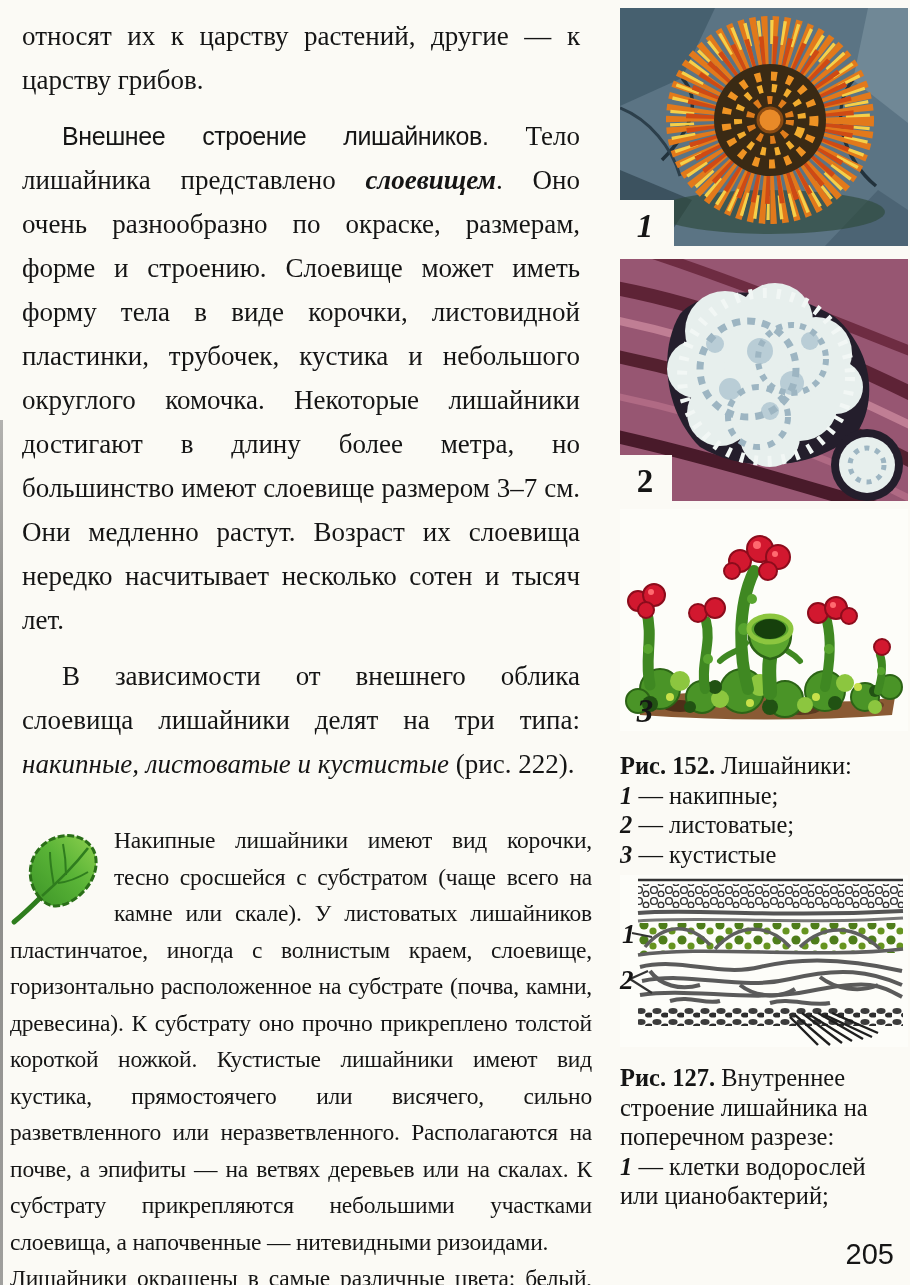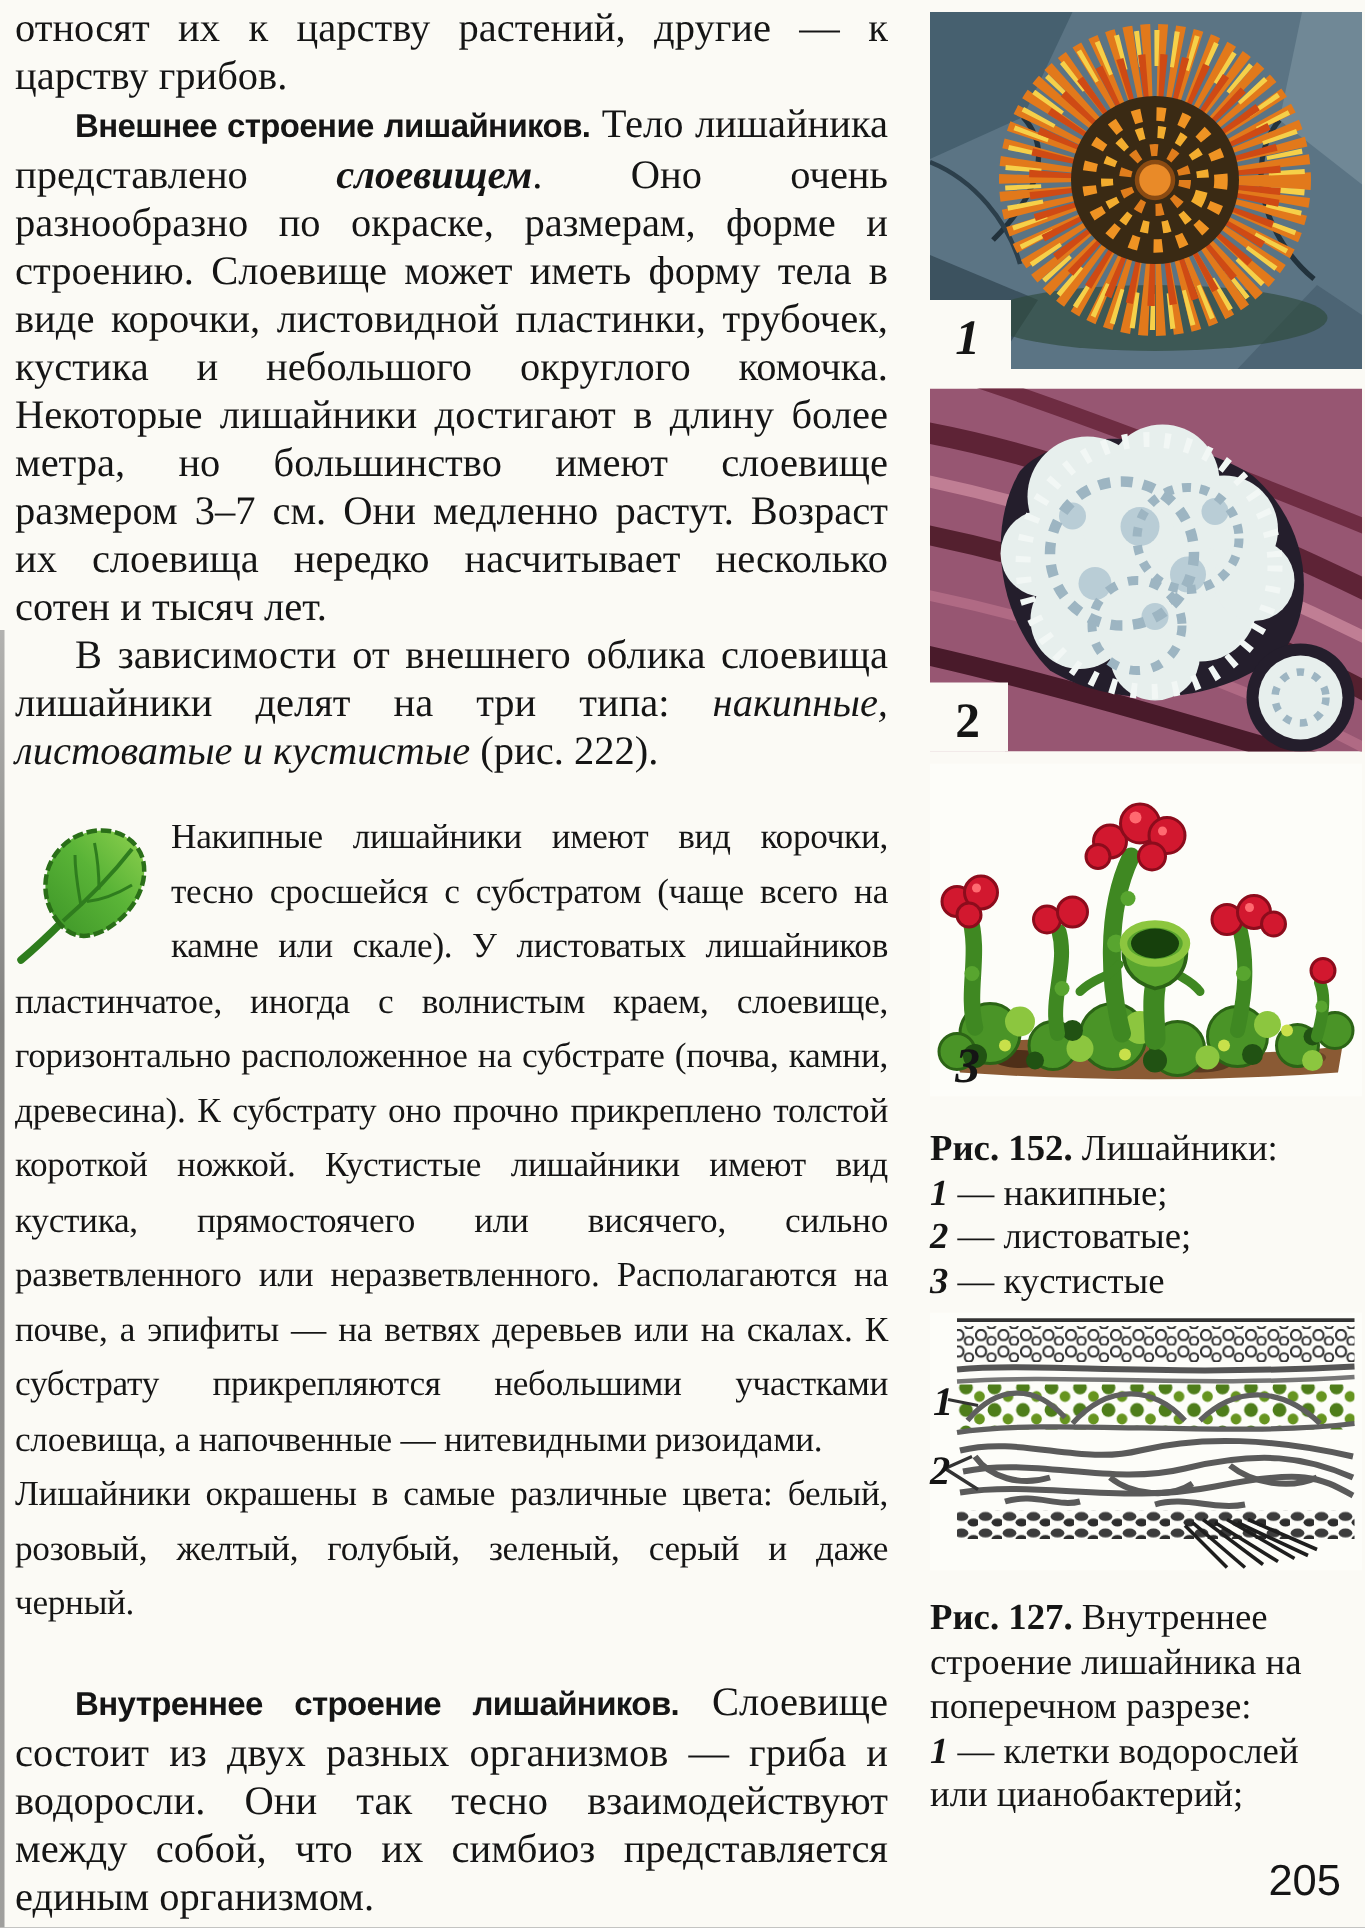--- a/index.html
+++ b/index.html
@@ -3,25 +3,25 @@
 <meta charset="utf-8">
 <style>
   html,body { margin:0; padding:0; background:#9a9a9a; }
   .page {
     position:relative; width:910px; height:1285px; margin:0 auto;
     background:#fbfaf5; overflow:hidden;
     font-family:"Liberation Serif", serif; color:#151515;
   }
   
   .col-left { position:absolute; left:10px; top:2px; width:582px; }
-  .serif-p { font-size:27px; line-height:32px; text-align:justify; margin:0; }
+  .serif-p { font-size:27px; line-height:44px; text-align:justify; margin:12px; }
   .indent { text-indent:40px; }
   .runin {
-    font-family:"Liberation Sans", sans-serif; font-weight:bold;
-    font-size:22px; letter-spacing:-0.4px;
+    font-family:"Liberation Sans", sans-serif; font-weight:normal;
+    font-size:25px; letter-spacing:-0.4px;
   }
   .term { font-weight:bold; font-style:italic; }
   .ital { font-style:italic; }
   .gap24 { height:24px; }
   .gap30 { height:30px; }
   .sans-p {
     font-family:Liberation Serif, serif; font-size:23.5px;
     line-height:36.5px; text-align:justify; margin:0; letter-spacing:-0.2px;
   }
   .leaf-float { float:left; width:92px; height:104px; margin:4px 12px 0 0; }

